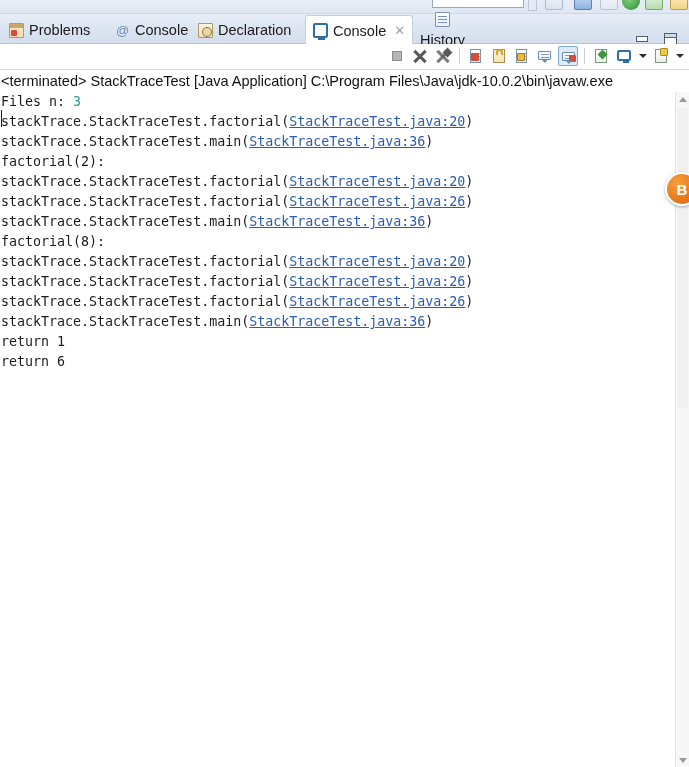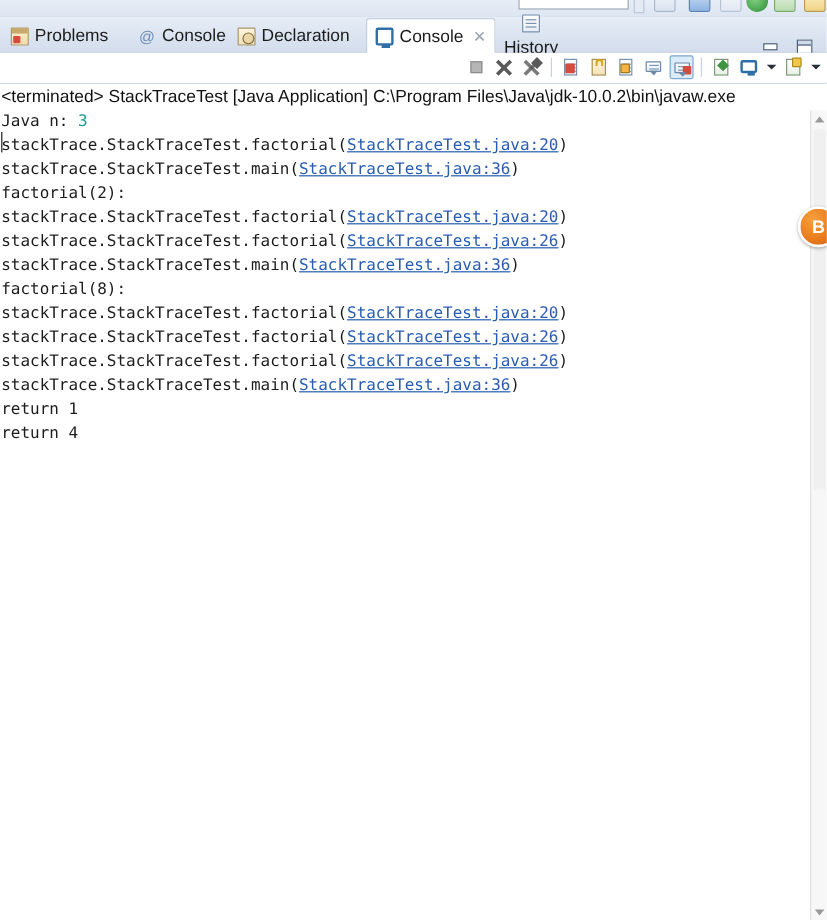--- a/index.html
+++ b/index.html
@@ -430,34 +430,34 @@
       <div class="tb-arrow"></div>
 
     </div>
   </div>
 
   <div class="term-line">&lt;terminated&gt; StackTraceTest [Java Application] C:\Program Files\Java\jdk-10.0.2\bin\javaw.exe</div>
 
   <div class="console-area">
     <div class="caret"></div>
     <div id="console-lines">
-        <div class="cline"><span>Java n: </span><span class="user-in">3</span></div>
+        <div class="cline"><span>Files n: </span><span class="user-in">3</span></div>
         <div class="cline"><span>stackTrace.StackTraceTest.factorial(</span><a class="trace-link">StackTraceTest.java:20</a><span>)</span></div>
         <div class="cline"><span>stackTrace.StackTraceTest.main(</span><a class="trace-link">StackTraceTest.java:36</a><span>)</span></div>
         <div class="cline"><span>factorial(2):</span></div>
         <div class="cline"><span>stackTrace.StackTraceTest.factorial(</span><a class="trace-link">StackTraceTest.java:20</a><span>)</span></div>
         <div class="cline"><span>stackTrace.StackTraceTest.factorial(</span><a class="trace-link">StackTraceTest.java:26</a><span>)</span></div>
         <div class="cline"><span>stackTrace.StackTraceTest.main(</span><a class="trace-link">StackTraceTest.java:36</a><span>)</span></div>
         <div class="cline"><span>factorial(8):</span></div>
         <div class="cline"><span>stackTrace.StackTraceTest.factorial(</span><a class="trace-link">StackTraceTest.java:20</a><span>)</span></div>
         <div class="cline"><span>stackTrace.StackTraceTest.factorial(</span><a class="trace-link">StackTraceTest.java:26</a><span>)</span></div>
         <div class="cline"><span>stackTrace.StackTraceTest.factorial(</span><a class="trace-link">StackTraceTest.java:26</a><span>)</span></div>
         <div class="cline"><span>stackTrace.StackTraceTest.main(</span><a class="trace-link">StackTraceTest.java:36</a><span>)</span></div>
         <div class="cline"><span>return 1</span></div>
-        <div class="cline"><span>return 4</span></div>
+        <div class="cline"><span>return 6</span></div>
       </div>
   </div>
 
   <div class="vscroll">
     <div class="arrow-up"></div>
     <div class="thumb"></div>
     <div class="arrow-down"></div>
   </div>
 
   <div class="orange-badge">

